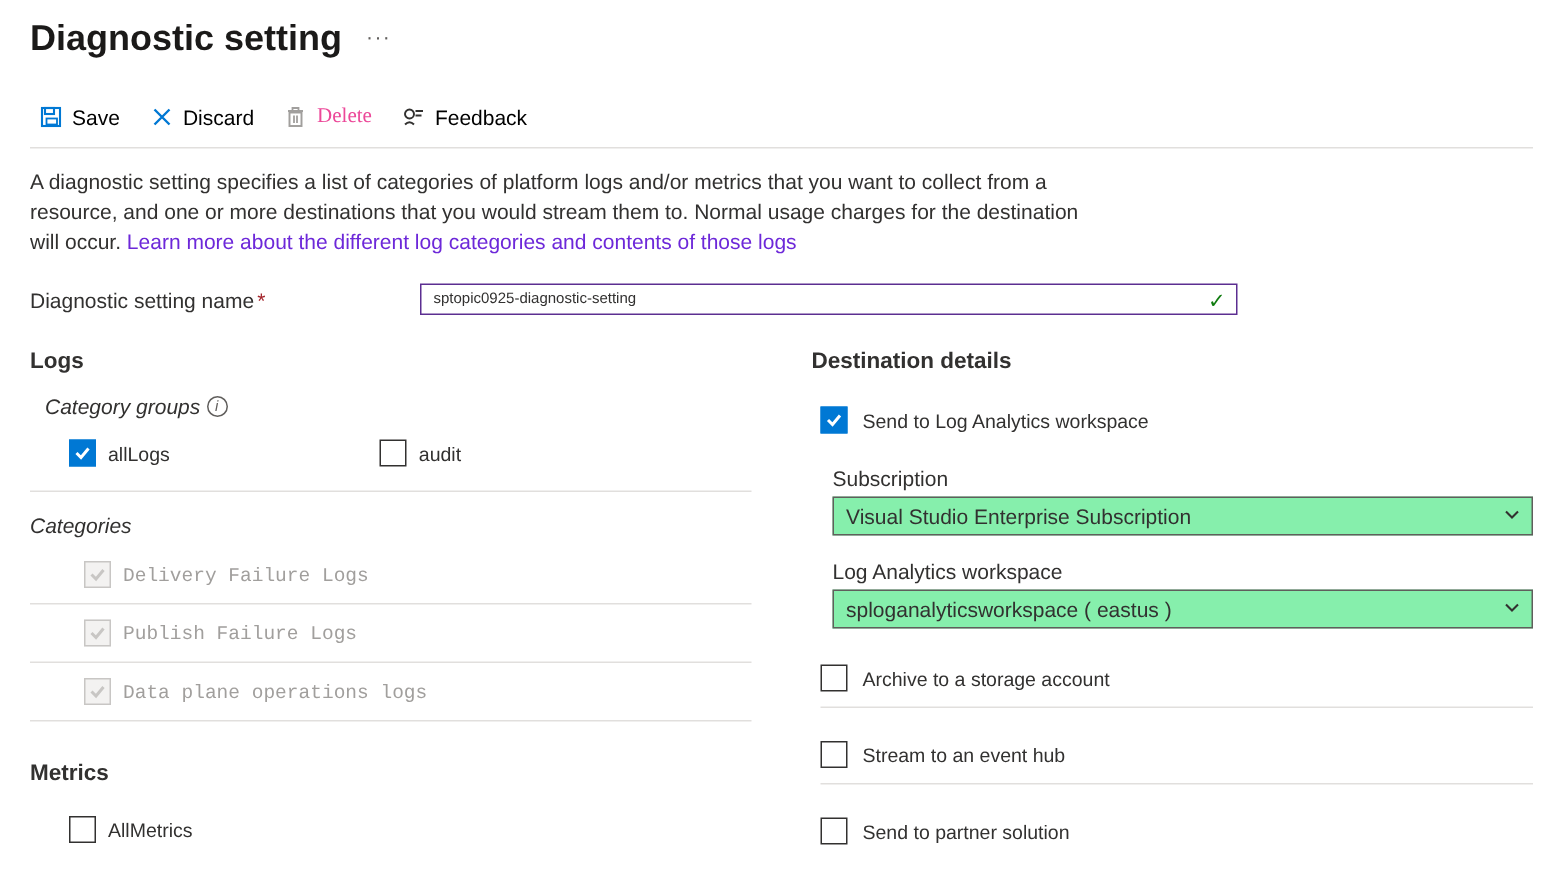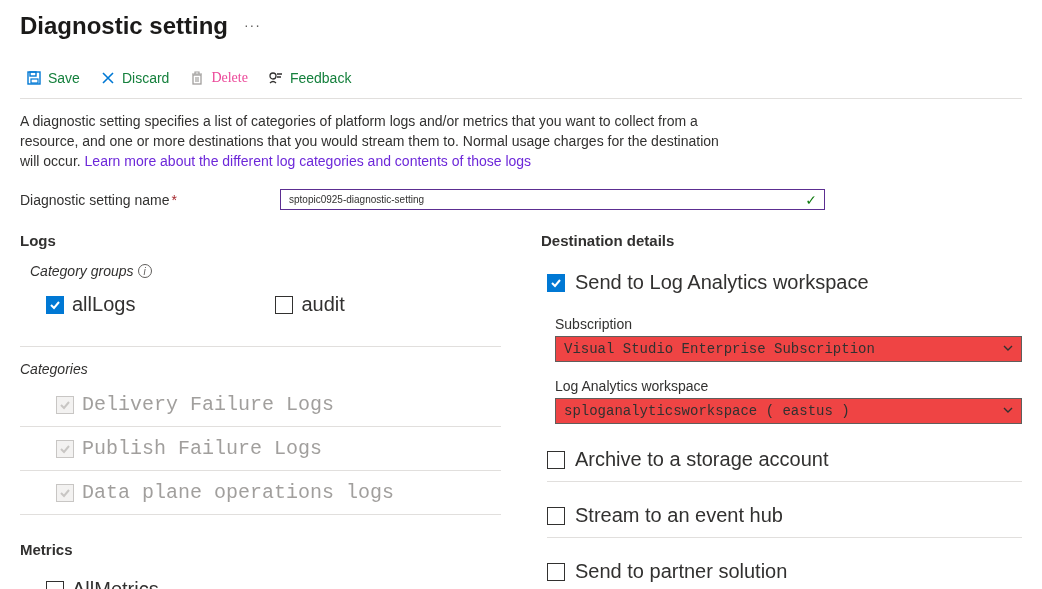--- a/index.html
+++ b/index.html
@@ -32,21 +32,21 @@
     margin-top: 28px;
     padding-bottom: 10px;
     border-bottom: 1px solid #e1dfdd;
   }
   .tb-btn {
     display: flex;
     align-items: center;
     gap: 6px;
     padding: 2px 6px;
     cursor: pointer;
-    color: #15803d;
+    color: #000000;
   }
   .tb-btn.disabled { color: #ec4899; cursor: default; font-family: Liberation Serif, serif; }
   .tb-icon { width: 16px; height: 16px; display: inline-flex; align-items: center; justify-content: center; }
   .tb-icon svg { width: 16px; height: 16px; }
   .description {
     margin-top: 12px;
     line-height: 20px;
     max-width: 720px;
   }
   .link { color: #6d28d9; cursor: pointer; }
@@ -125,27 +125,27 @@
   }
   .cb.disabled {
     border-color: #c8c6c4;
     color: #c8c6c4;
     cursor: default;
   }
   .cb.disabled.checked {
     background: #f3f2f1;
   }
   .cb svg { width: 12px; height: 12px; }
-  .cb-label { font-size: 20px; }
+  .cb-label { font-size: 13px; }
   .cb-label.disabled { color: #a19f9d; font-family: Liberation Mono, monospace; }
   .group-split {
     display: flex;
     gap: 140px;
     padding-left: 26px;
-    padding-bottom: 24px;
+    padding-bottom: 10px;
     border-bottom: 1px solid #e1dfdd;
   }
   .cats-header {
     margin-top: 14px;
     margin-bottom: 6px;
   }
   .cat-row {
     padding: 10px 0 10px 36px;
     border-bottom: 1px solid #e1dfdd;
     display: flex; align-items: center; gap: 8px;
@@ -162,23 +162,22 @@
   .field-label { font-size: 14px; margin-bottom: 4px; }
   .select-wrap {
     position: relative;
     margin-bottom: 16px;
   }
   .select {
     width: 100%;
     border: 1px solid #605e5c;
     padding: 4px 28px 4px 8px;
     font-size: 14px;
-    background: #ef4444;
+    background: #86efac;
     cursor: pointer;
-    font-family: Liberation Mono, monospace;
   }
   .chevron {
     position: absolute;
     right: 8px; top: 50%; transform: translateY(-50%);
     pointer-events: none;
   }
   .chevron svg { width: 12px; height: 12px; }
 </style>
 </head>
 <body>

